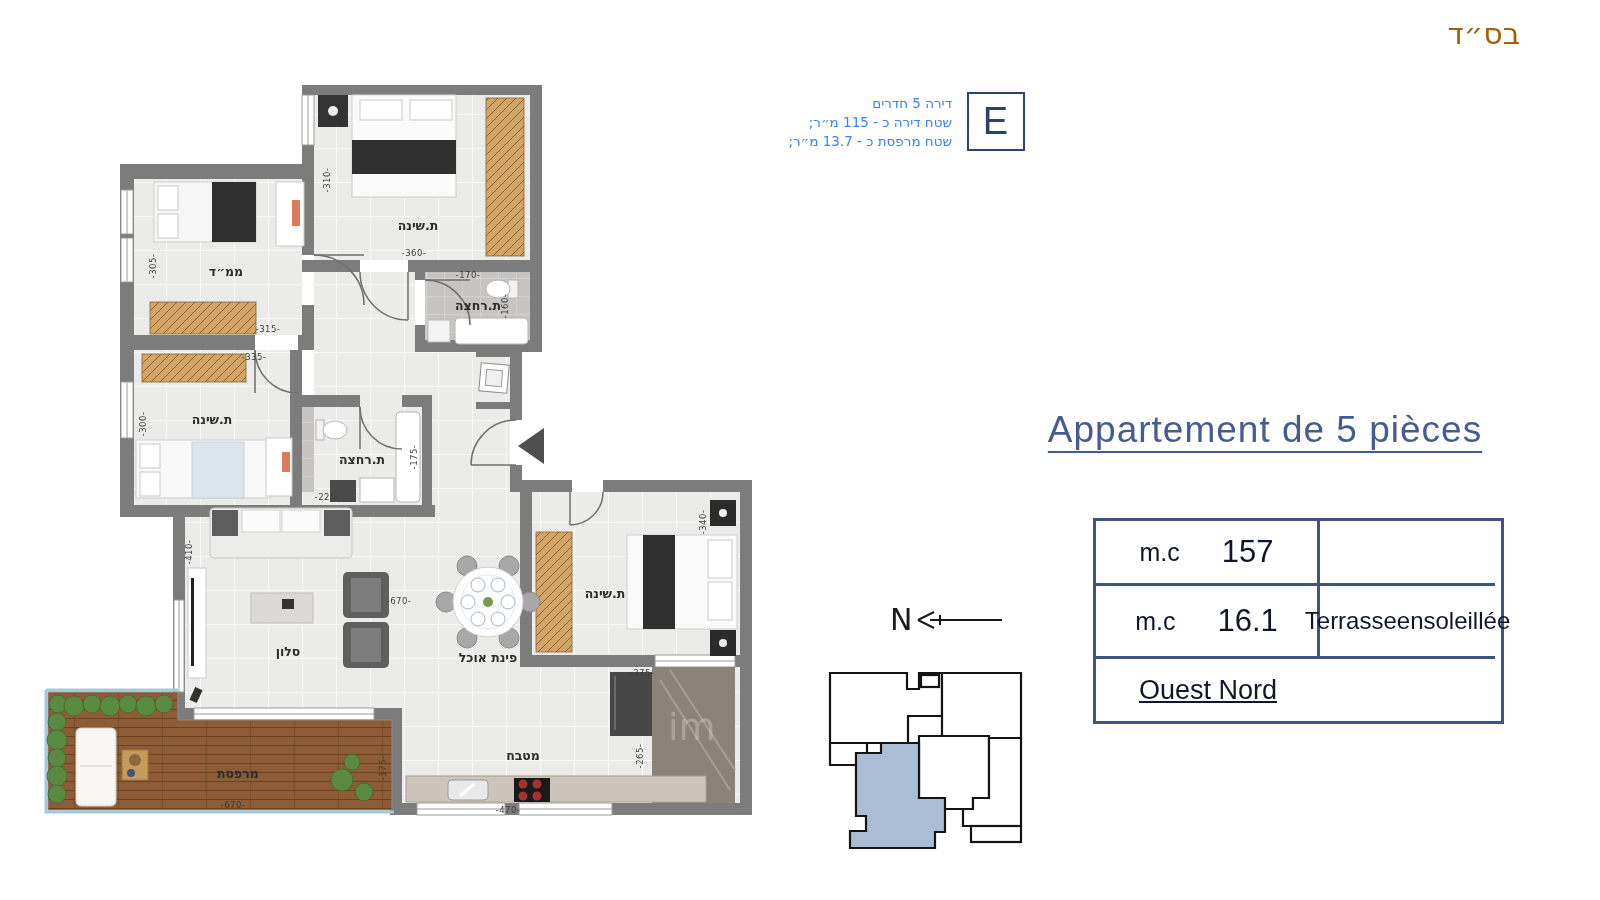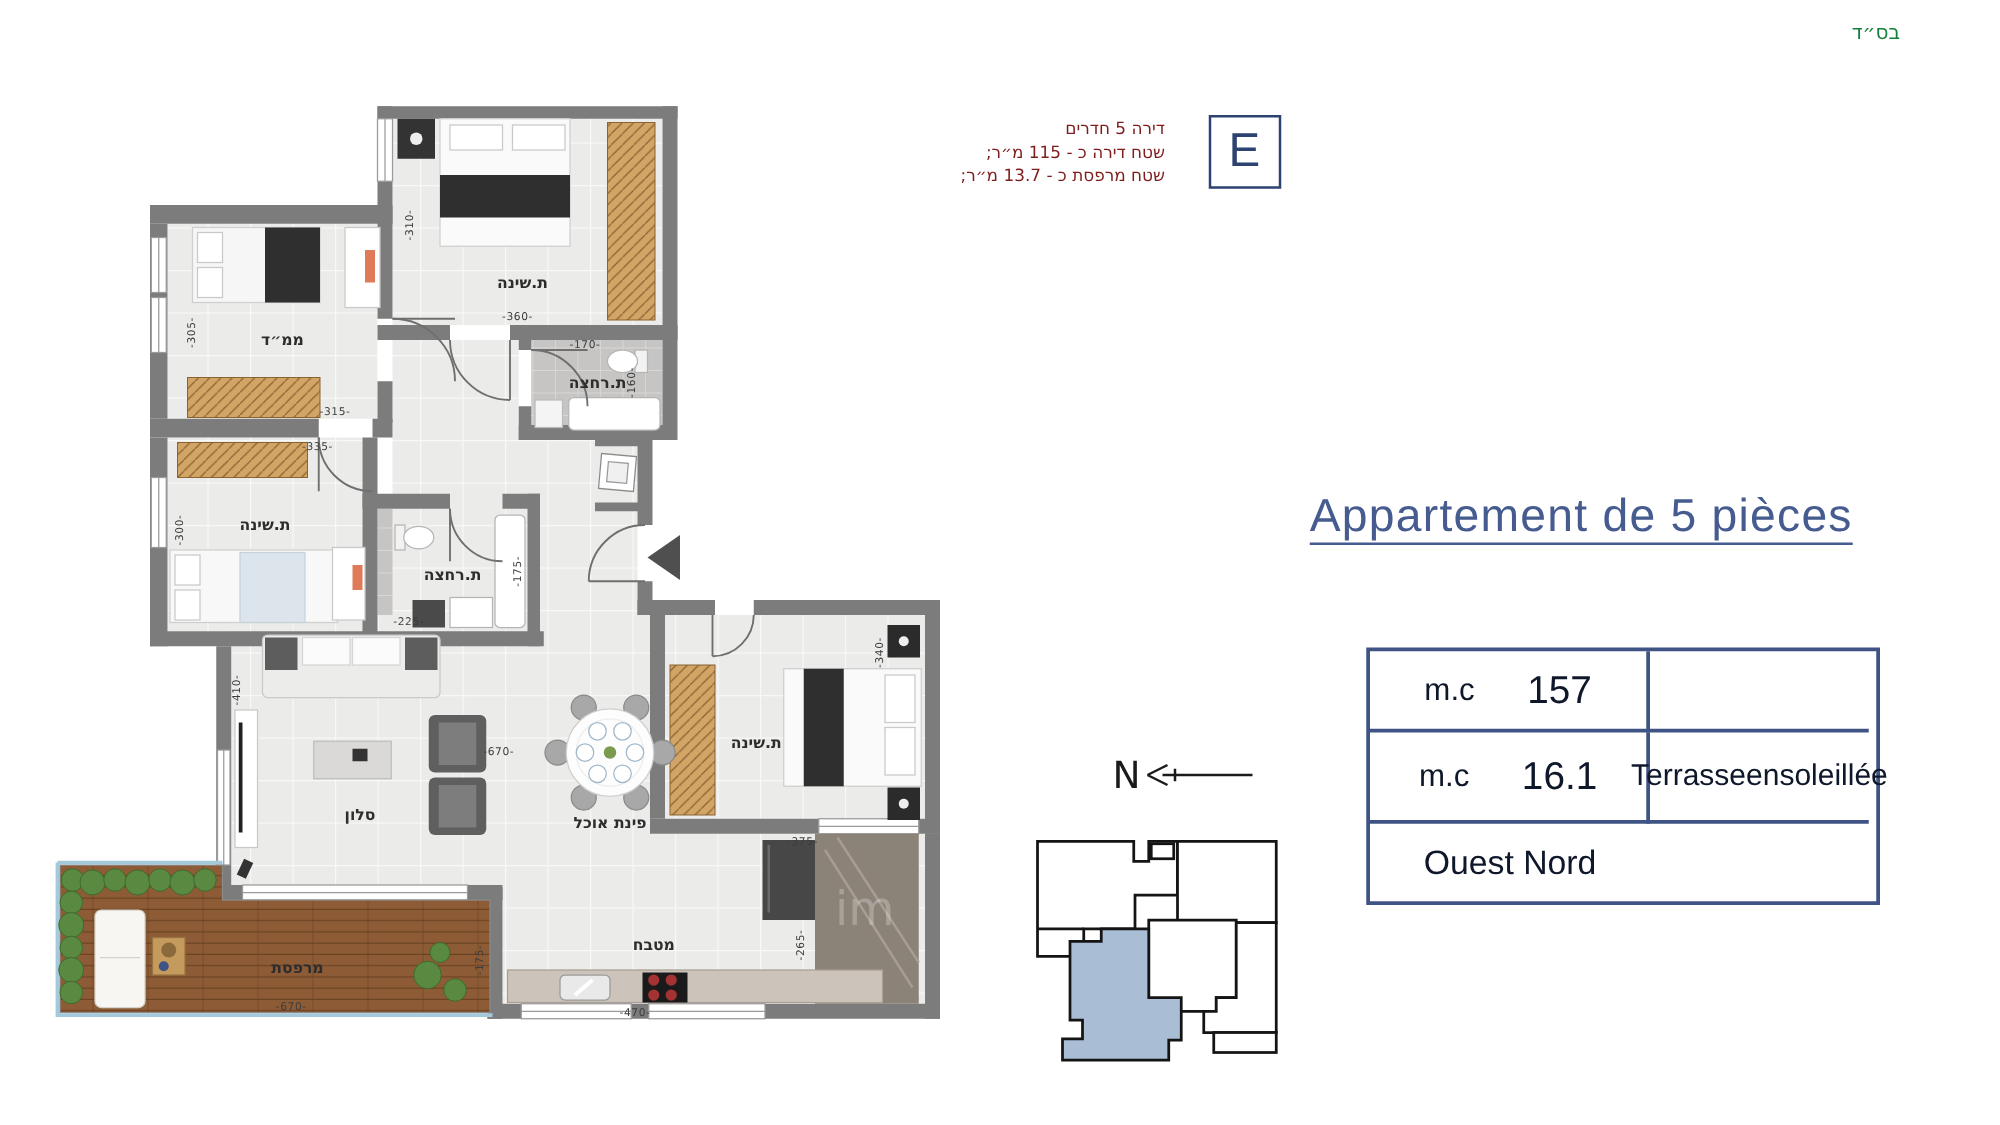--- a/index.html
+++ b/index.html
@@ -1,38 +1,38 @@
 <!DOCTYPE html>
 <html><head>
 <meta charset="utf-8">
 <style>
   html,body{margin:0;padding:0;background:#fff;}
   #stage{position:relative;width:1600px;height:900px;background:#ffffff;overflow:hidden;
          font-family:"Liberation Sans", sans-serif;}
   .abs{position:absolute;}
   
-  #bsd{right:80px;top:16px;font-size:16px;color:#15803d;font-family:"DejaVu Sans",sans-serif;}
-  
-  #unit-info{left:732px;top:94px;width:200px;text-align:right;direction:rtl;
-             font-size:13.5px;line-height:1.42;color:#7f1d1d;font-family:"DejaVu Sans",sans-serif;}
+  #bsd{right:80px;top:16px;font-size:30px;color:#a16207;font-family:"DejaVu Sans",sans-serif;}
+  
+  #unit-info{left:752px;top:94px;width:200px;text-align:right;direction:rtl;
+             font-size:13.5px;line-height:1.42;color:#3b82f6;font-family:"DejaVu Sans",sans-serif;}
   #unit-letter-box{left:967px;top:92px;width:54px;height:55px;border:2.5px solid #2c4271;
                    display:flex;align-items:center;justify-content:center;}
   #unit-letter{font-size:38px;color:#2c4271;letter-spacing:1px;}
   
-  #main-title{left:1000px;top:392px;width:530px;text-align:center;font-size:37px;color:#465c90;
+  #main-title{left:1000px;top:409px;width:530px;text-align:center;font-size:37px;color:#465c90;
               letter-spacing:1px;text-decoration:underline;text-underline-offset:9px;
               text-decoration-thickness:2px;}
   
   #spec-table{left:1093px;top:518px;width:405px;border:3px solid #3f5484;color:#0f172a;}
   .trow{display:grid;grid-template-columns:224px 175px;}
   .trow > div{border-right:3px solid #3f5484;border-bottom:3px solid #3f5484;
               display:flex;align-items:center;justify-content:center;}
   .trow > div:last-child{border-right:none;}
   .trow:last-child > div{border-bottom:none;}
-  .r1{height:62px;} .r2{height:70px;} .r3{height:62px;}
+  .r1{height:62px;} .r2{height:70px;} .r3{height:62px;text-decoration:underline;}
   .mc-cell{gap:42px;}
   .mc-label{font-size:25px;} .mc-value{font-size:31px;}
   .right-2line{flex-direction:row;justify-content:center;font-size:24px;line-height:1.3;}
   .dir-cell{font-size:27px;}
   
   #compass{left:868px;top:596px;}
   #keyplan{left:823px;top:646px;}
   svg text{font-family:"DejaVu Sans",sans-serif;}
   .roomlbl{font-size:12.5px;font-weight:bold;fill:#2d2d2d;text-anchor:middle;}
   .dim{font-size:8.5px;fill:#3c3c3c;text-anchor:middle;letter-spacing:.5px;}

